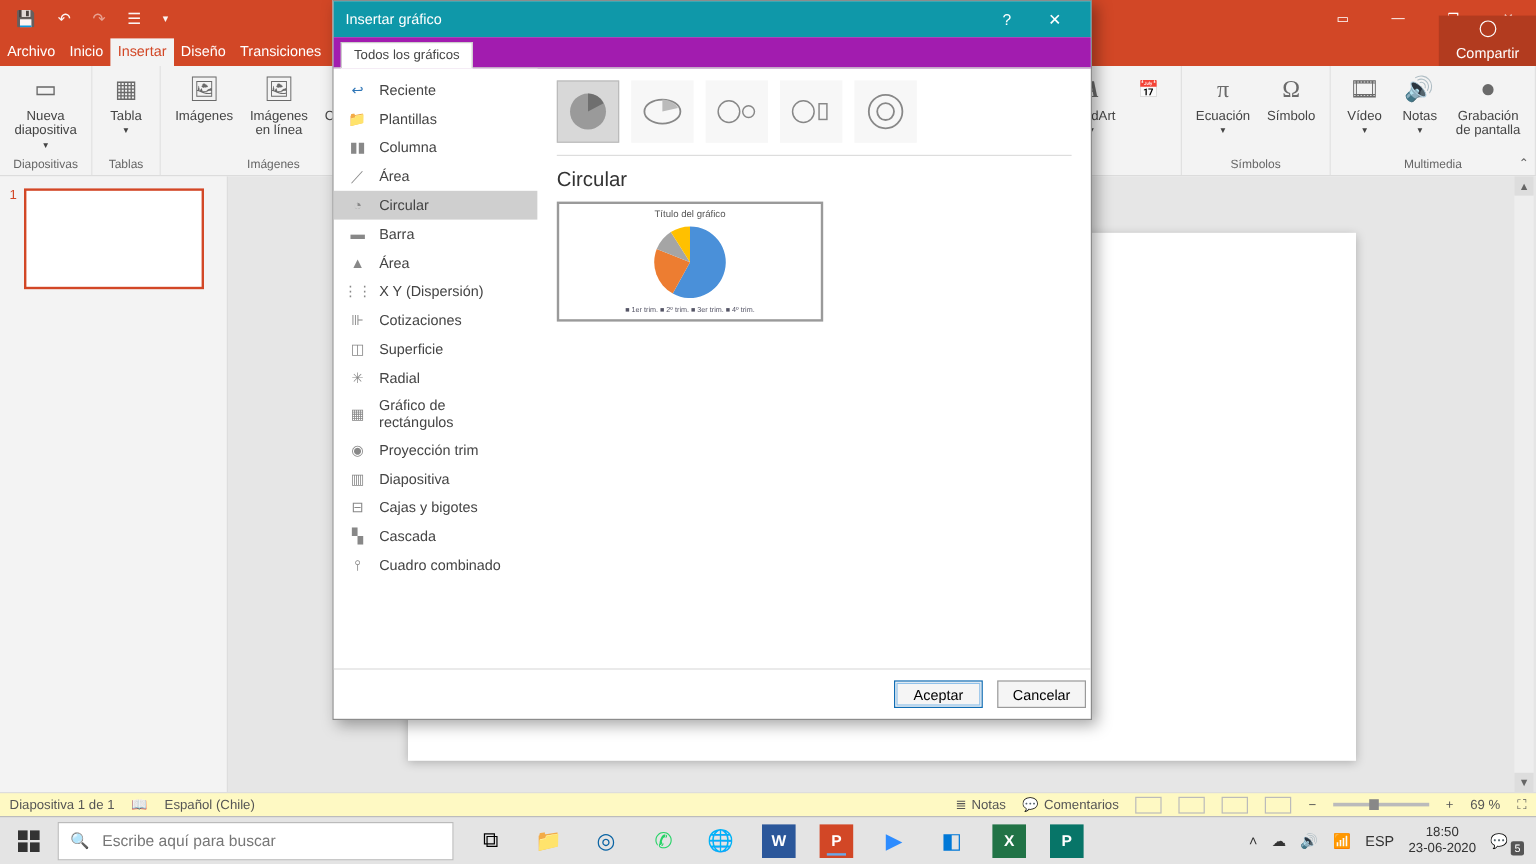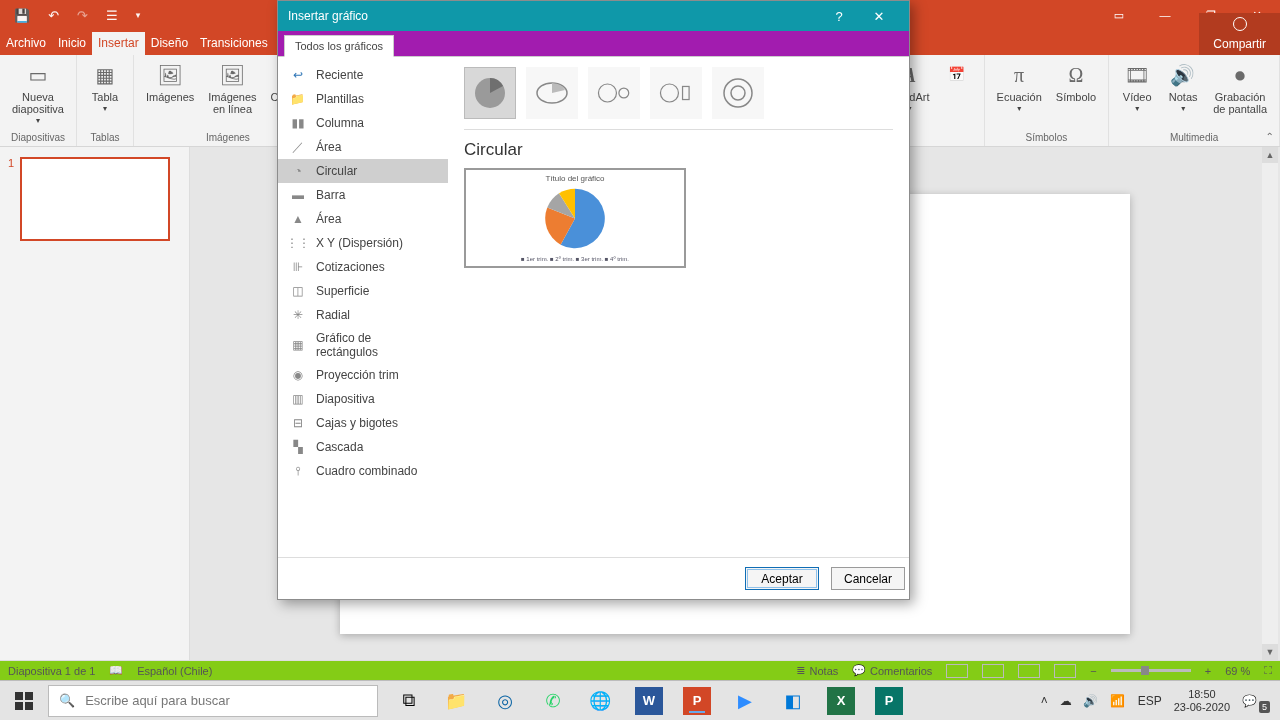--- a/index.html
+++ b/index.html
@@ -30,21 +30,21 @@
   .thumbs { width:190px; background:#f3f3f3; border-right:1px solid #ddd; padding:10px 8px; }
   .thumbrow { display:flex; gap:6px; }
   .thumbrow .num { font-size:11px; color:#d24726; }
   .thumbrow .slide { width:150px; height:84px; background:#fff; border:2px solid #d24726; }
   .canvas { flex:1; display:flex; align-items:center; justify-content:center; position:relative;}
   .canvas .page { width:790px; height:440px; background:#fff; box-shadow:0 2px 8px rgba(0,0,0,.25); margin-top:20px;}
   .canvas .vscroll { position:absolute; right:2px; top:0; bottom:0; width:16px; background:#eee;}
   .canvas .vscroll .up,.canvas .vscroll .down{height:16px;background:#ddd;display:flex;align-items:center;justify-content:center;font-size:9px;color:#666;}
   .canvas .vscroll .down{position:absolute;bottom:0;width:100%;}
   
-  .statusbar { position:absolute; left:0; right:0; bottom:40px; height:20px; background:#84cc16; border-top:1px solid #ddd; display:flex; align-items:center; font-size:11px; color:#555; padding:0 8px; gap:14px;}
+  .statusbar { position:absolute; left:0; right:0; bottom:40px; height:20px; background:#fef9c3; border-top:1px solid #ddd; display:flex; align-items:center; font-size:11px; color:#555; padding:0 8px; gap:14px;}
   .statusbar .spacer{flex:1;}
   .statusbar .sbtn{display:flex;align-items:center;gap:4px;}
   .statusbar .vbtn{width:22px;height:14px;border:1px solid #bbb;display:inline-block;}
   .statusbar .zoomtrack{width:80px;height:3px;background:#bbb;position:relative;}
   .statusbar .zoomtrack::after{content:"";position:absolute;left:38%;top:-3px;width:8px;height:9px;background:#888;}
   
   .taskbar { position:absolute; left:0; right:0; bottom:0; height:40px; background:#e4e4e4; border-top:1px solid #bcbcbc; display:flex; align-items:center; }
   .taskbar .start { width:48px; height:40px; display:flex; align-items:center; justify-content:center;}
   .taskbar .start .winlogo{width:18px;height:18px;display:grid;grid-template-columns:1fr 1fr;grid-template-rows:1fr 1fr;gap:2px;}
   .taskbar .start .winlogo span{background:#333;}

